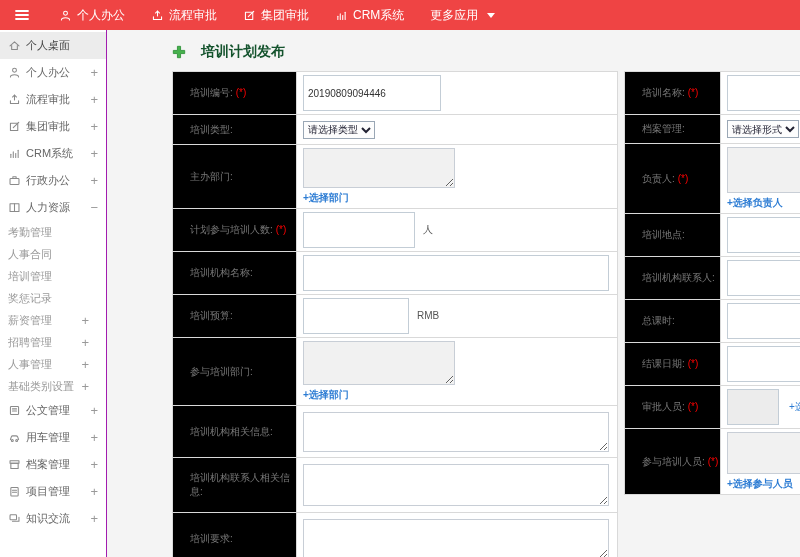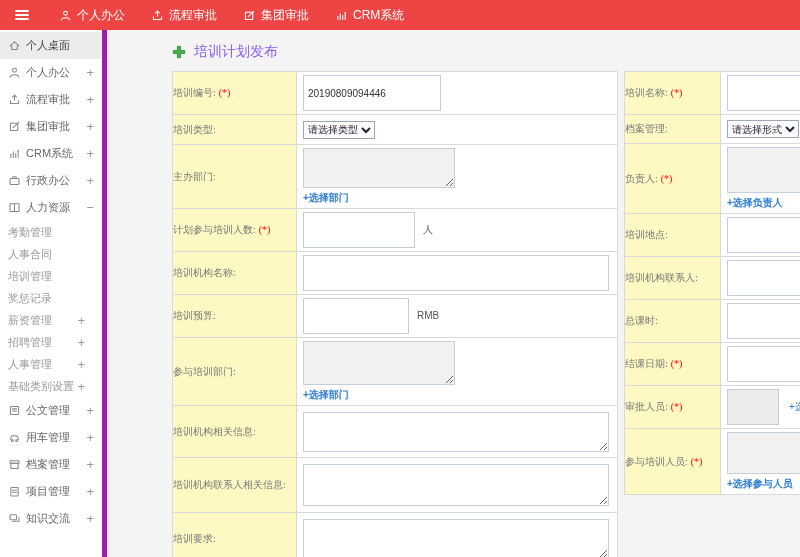--- a/index.html
+++ b/index.html
@@ -15,39 +15,39 @@
           line-height:30px; padding-left:9px; white-space:nowrap; overflow:hidden; }
   .topnav { display:flex; align-items:center; }
   .burger { margin:0 16px 0 14px; display:flex; align-items:center; cursor:pointer; }
   .nav-item { display:flex; align-items:center; gap:5px; padding:0 13px; height:30px;
               font-size:12px; cursor:pointer; white-space:nowrap; }
   .nav-item .nico { display:flex; align-items:center; }
   .caret { width:0; height:0; border-left:4px solid transparent; border-right:4px solid transparent;
            border-top:5px solid #fff; margin-left:4px; }
   
   .shell { display:flex; height:527px; }
-  .sidebar { width:107px; background:#fff; border-right:5px solid #a21caf; padding-top:2px; flex:none; }
+  .sidebar { width:107px; background:#fff; border-right:1px solid #a21caf; padding-top:2px; flex:none; }
   .side-item { height:27px; display:flex; align-items:center; font-size:11px; color:#666;
                padding:0 6px 0 8px; cursor:pointer; }
   .side-item .sico { display:flex; align-items:center; margin-right:5px; flex:none; }
   .side-item .slbl { flex:1; white-space:nowrap; overflow:hidden; }
   .side-item .exp { color:#999; font-size:13px; line-height:1; margin-right:2px; }
   .side-item.active { background:#ececec; color:#444; }
   .side-sub { height:22px; color:#999; }
   .side-sub .exp { margin-right:11px; }
   
   .main { flex:1; overflow:hidden; padding:10px 0 0 65px; }
-  .page-title { display:flex; align-items:center; gap:8px; font-size:14px; font-weight:normal;
-                color:#8b5cf6; margin:3px 0 10px 0; }
+  .page-title { display:flex; align-items:center; gap:15px; font-size:14px; font-weight:bold;
+                color:#14532d; margin:3px 0 10px 0; }
   .form-wrap { display:flex; gap:6px; align-items:flex-start; width:1100px; }
   table.form { border-collapse:collapse; background:#fff; table-layout:fixed; flex:none; }
   table.left-t  { width:446px; }
   table.right-t { width:450px; }
   td { border:1px solid #d9d9d9; font-size:10px; vertical-align:middle; }
-  td.lbl { background:#fef9c3; color:#777; padding-left:0;font-family:Liberation Serif, serif; }
+  td.lbl { background:#000000; color:#777; padding-left:17px; }
   td.fld { background:#fff; padding:3px 6px; }
   .req { color:#ff0000; margin-left:3px; }
   input[type=text] { height:36px; border:1px solid #c3cdd6; padding:0 4px; font-size:10px;
                      color:#333; font-family:inherit; vertical-align:middle; background:#fff; }
   input[type=text].ro { background:#ececec; }
   textarea { border:1px solid #c8ced6; font-size:10px; padding:2px; font-family:inherit;
              vertical-align:middle; resize:both; background:#fff; }
   textarea.ro { background:#f1f1f1; }
   select { font-size:10px; height:18px; color:#223; border:1px solid #9aa7b5; background:#fdfdfd;
            font-family:inherit; vertical-align:middle; }
@@ -103,20 +103,24 @@
           <span class="nico">
             <svg width="13" height="13" viewBox="0 0 16 16" fill="none" stroke="#fff" stroke-width="1.3" stroke-linecap="round" stroke-linejoin="round">
               <path d="M3.5 13 V9"></path>
               <path d="M6.5 13 V6"></path>
               <path d="M9.5 13 V8"></path>
               <path d="M12.5 13 V4"></path>
             </svg>
           </span>
           <span>CRM系统</span>
         </span>
+        <span class="nav-item">
+          <span>更多应用</span>
+          <span class="caret"></span>
+        </span>
       </span>
   </nav>
 </header>
 
 <div class="shell">
   <aside class="sidebar">
       <div class="side-item active">
         <span class="sico">
           <svg width="13" height="13" viewBox="0 0 16 16" fill="none" stroke="#8a8a8a" stroke-width="1.3" stroke-linecap="round" stroke-linejoin="round">
             <path d="M2.5 8.5 L8 3.5 L13.5 8.5"></path>

